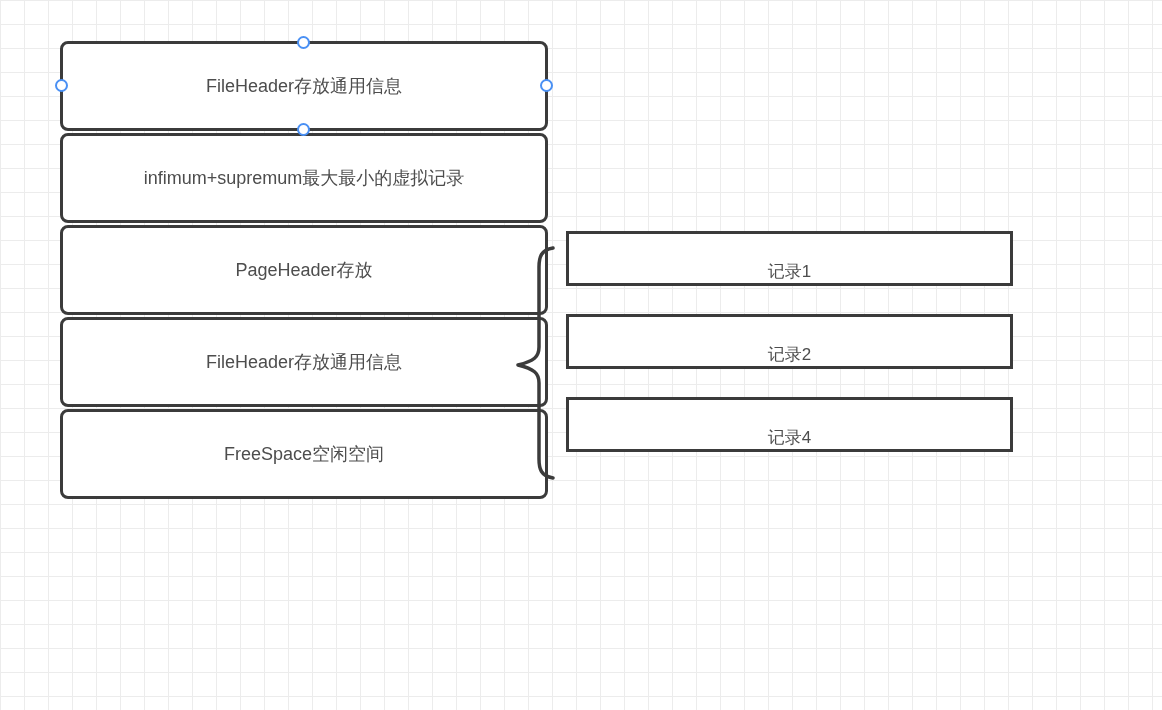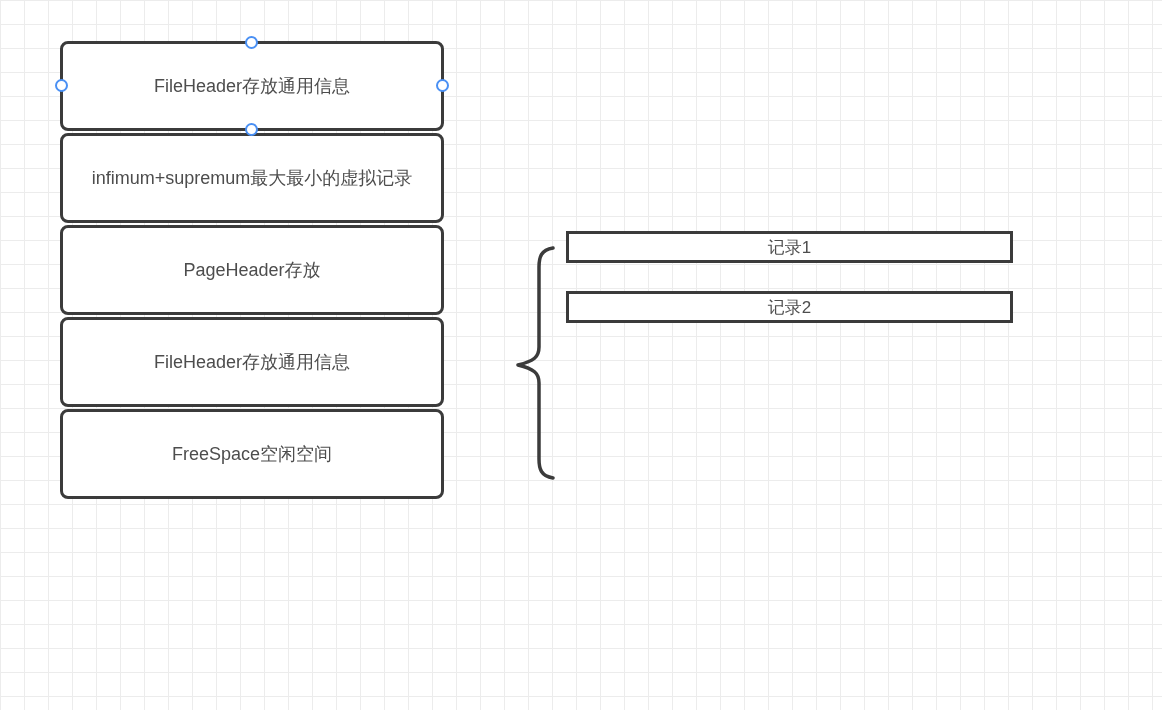--- a/index.html
+++ b/index.html
@@ -15,21 +15,21 @@
       linear-gradient(#ececec 1px, transparent 1px),
       linear-gradient(90deg, #ececec 1px, transparent 1px);
     background-size: 24px 24px;
   }
 
   
   .stack {
     position: absolute;
     left: 60px;
     top: 41px;
-    width: 384px;
+    width: 488px;
     display: flex;
     flex-direction: column;
     gap: 2px;
   }
   .page-node {
     position: relative;
     height: 90px;
     background: #ffffff;
     border: 3px solid #3b3b3b;
     border-radius: 8px;
@@ -74,25 +74,25 @@
   .records {
     position: absolute;
     left: 566px;
     top: 231px;
     width: 447px;
     display: flex;
     flex-direction: column;
     gap: 28px;
   }
   .record-node {
-    height: 32px;
+    height: 55px;
     background: #ffffff;
     border: 3px solid #3b3b3b;
     display: flex;
-    align-items: center;
+    align-items: flex-end;
     justify-content: center;
     text-align: center;
     color: #4d4d4d;
     font-size: 17px;
   }
 </style>
 </head>
 <body>
 
 <div class="canvas">
@@ -131,15 +131,18 @@
     <path d="M43 8 C31 10 29 17 29 27 L29 107 C29 117 24 121 8 125 C24 129 29 133 29 143 L29 219 C29 229 31 236 43 238" fill="none" stroke="#3b3b3b" stroke-width="3.5" stroke-linecap="round" stroke-linejoin="round"></path>
   </svg>
 
   <div class="records">
     <div class="record-node">
       <span class="label">记录1</span>
     </div>
     <div class="record-node">
       <span class="label">记录2</span>
     </div>
+    <div class="record-node">
+      <span class="label">记录4</span>
+    </div>
   </div>
 
 </div>
 
 </body></html>

